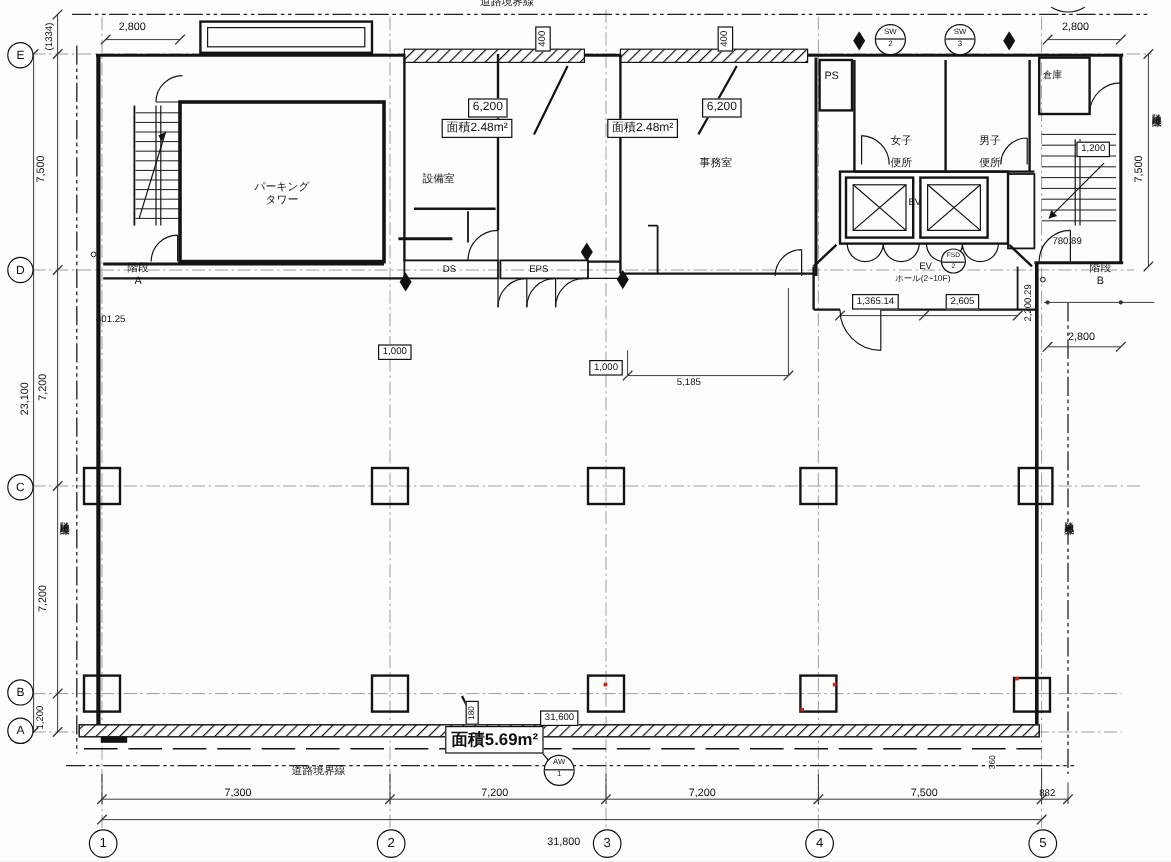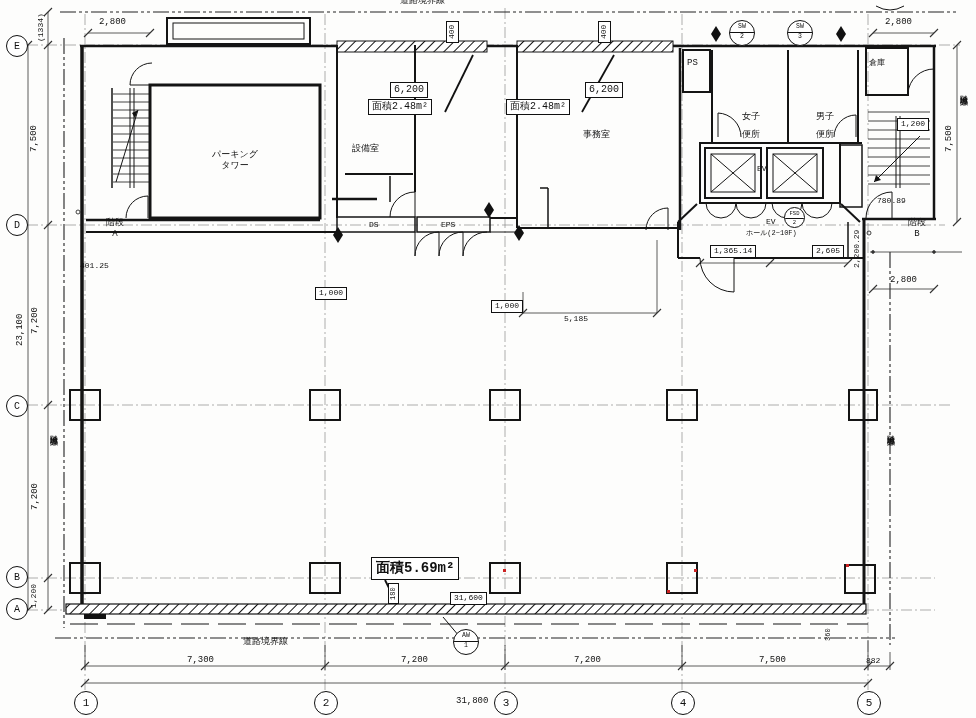--- a/index.html
+++ b/index.html
@@ -1,24 +1,24 @@
 <!DOCTYPE html>
 <html><head>
 <meta charset="utf-8">
 <style>
   html,body { margin:0; padding:0; background:#e8e8e8; }
   .stage { position:relative; width:976px; height:718px; background:#fdfdfc; overflow:hidden;
-           font-family:Liberation Mono, monospace; color:#111; }
+           font-family:Liberation Sans, sans-serif; color:#111; }
   .stage svg { position:absolute; left:0; top:0; }
   .lbl { position:absolute; font-size:9px; line-height:1.25; white-space:pre-line; color:#111; }
   .c { text-align:center;margin-top:32px; }
   .box { border:1px solid #111; background:#fff; padding:0 3px; white-space:nowrap; line-height:1.35; }
   .rot { transform-origin:0 0; transform:rotate(-90deg); white-space:nowrap; }
   .vjp { writing-mode:vertical-rl; letter-spacing:1px; }
-  .big { font-size:14px; font-weight:600; padding:1px 4px; }
+  .big { font-size:14px; font-weight:600; padding:1px 4px;margin-top:48px; }
   .bub { position:absolute; width:20px; height:20px; border:1.3px solid #111; border-radius:50%;
          background:#fff; display:flex; align-items:center; justify-content:center; font-size:10px; }
   .bub.lg { width:22px; height:22px; font-size:11px; }
   .mark { position:absolute; width:24px; height:24px; border:1.1px solid #111; border-radius:50%;
           background:#fff; font-size:6.5px; line-height:1; text-align:center; overflow:hidden; }
   .mark .mt { display:block; padding-top:3px; border-bottom:1px solid #111; padding-bottom:1px; }
   .mark .mb { display:block; padding-top:1.5px; }
   .mark.sm { width:19px; height:19px; font-size:5.5px; }
 </style>
 </head>
@@ -294,21 +294,21 @@
 <span class="lbl rot box" style="left:446px; top:43px; font-size:8px;">400</span>
 <span class="lbl rot box" style="left:598px; top:43px; font-size:8px;">400</span>
 <span class="lbl box" style="left:390px; top:82px; font-size:10px;">6,200</span>
 <span class="lbl box" style="left:585px; top:82px; font-size:10px;">6,200</span>
 <span class="lbl" style="left:885px; top:17px;">2,800</span>
 <span class="lbl rot" style="left:944px; top:152px;">7,500</span>
 <span class="lbl box" style="left:897px; top:118px; font-size:8px;">1,200</span>
 <span class="lbl" style="left:877px; top:196px; font-size:8px;">780.89</span>
 <span class="lbl rot" style="left:852px; top:268px; font-size:8px;">2,200.29</span>
 <span class="lbl box" style="left:710px; top:245px; font-size:8px;">1,365.14</span>
-<span class="lbl box" style="left:812px; top:245px; font-size:8px;">2,605</span>
+<span class="lbl box" style="left:788px; top:245px; font-size:8px;">2,605</span>
 <span class="lbl" style="left:890px; top:275px;">2,800</span>
 <span class="lbl" style="left:80px; top:261px; font-size:8px;">401.25</span>
 <span class="lbl box" style="left:315px; top:287px; font-size:8px;">1,000</span>
 <span class="lbl box" style="left:491px; top:300px; font-size:8px;">1,000</span>
 <span class="lbl" style="left:564px; top:314px; font-size:8px;">5,185</span>
 <span class="lbl rot box" style="left:388px; top:604px; font-size:7px;">180</span>
 <span class="lbl box" style="left:450px; top:592px; font-size:8px;">31,600</span>
 <span class="lbl rot" style="left:824px; top:641px; font-size:7px;">360</span>
 <span class="lbl" style="left:187px; top:655px;">7,300</span>
 <span class="lbl" style="left:401px; top:655px;">7,200</span>

